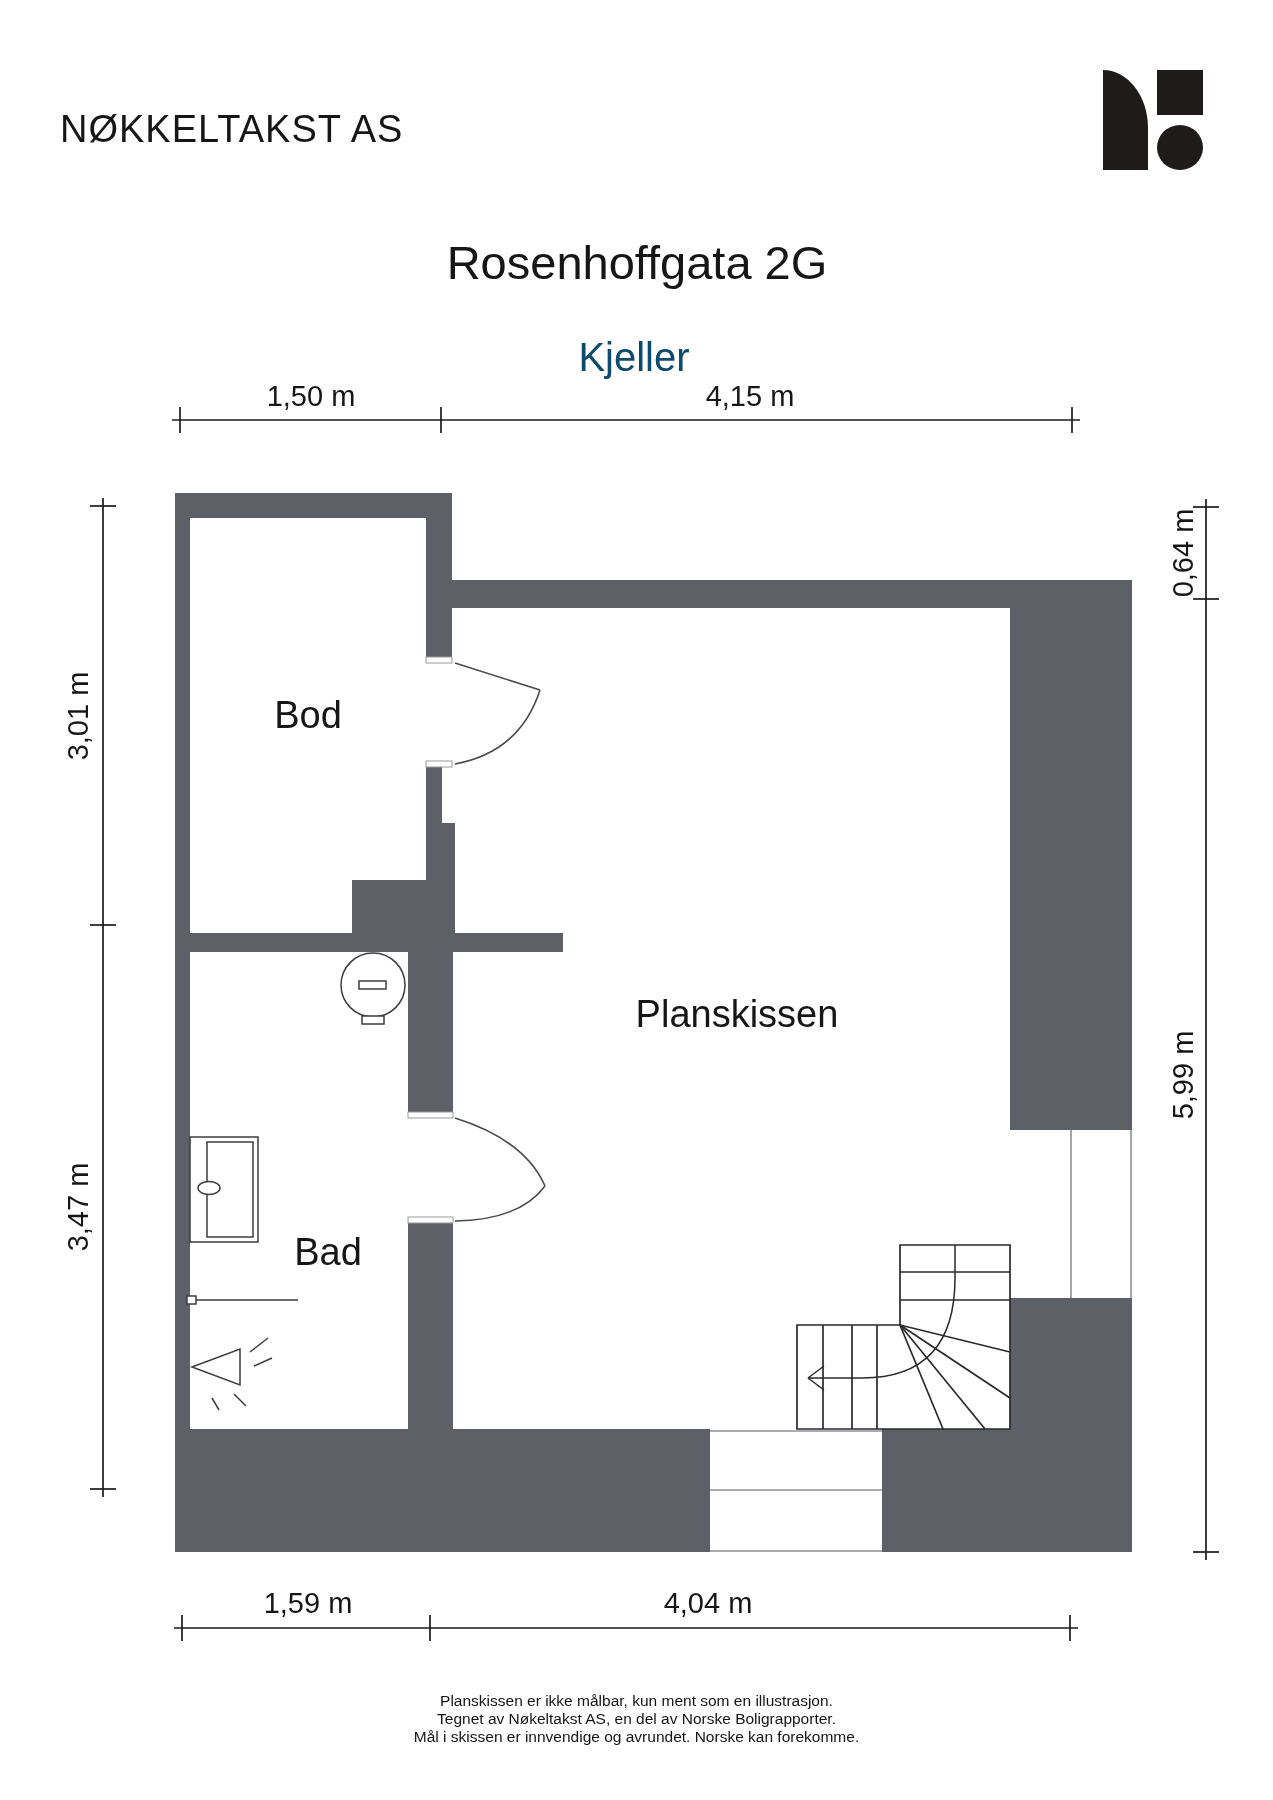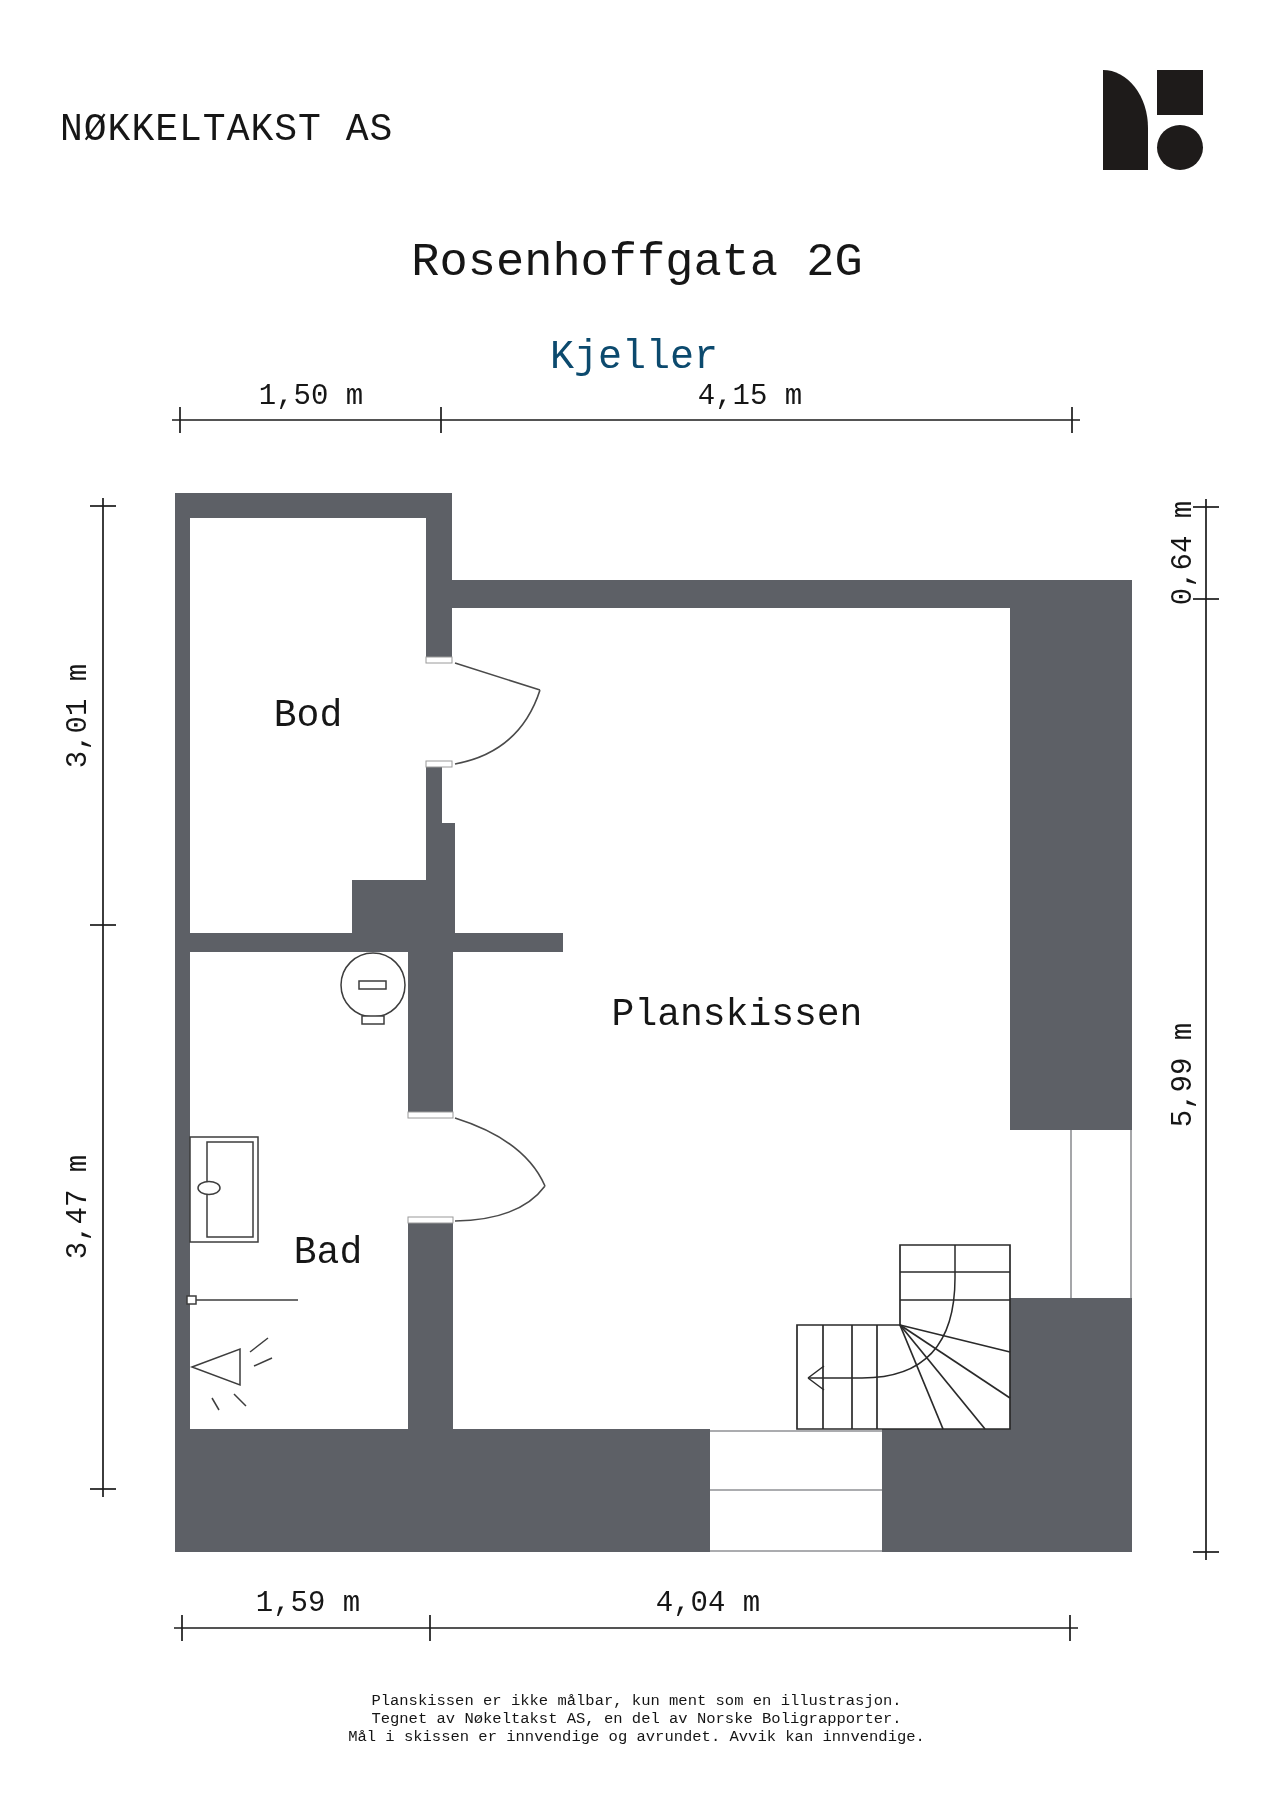--- a/index.html
+++ b/index.html
@@ -1,17 +1,17 @@
 <!DOCTYPE html>
 <html><head>
 <meta charset="utf-8">
 <style>
   html,body{margin:0;padding:0;background:#ffffff;}
   #page{position:relative;width:1273px;height:1800px;background:#ffffff;overflow:hidden;
-        font-family:Liberation Mono, monospace;color:#1b1b1b;}
+        font-family:Liberation Sans, sans-serif;color:#1b1b1b;}
   .abs{position:absolute;}
   .wall{position:absolute;background:#5d6066;}
   .txt{position:absolute;white-space:nowrap;transform:translate(-50%,-50%);}
   .company{font-size:38px;letter-spacing:1px;color:#161616;}
   .title{font-size:47px;color:#161616;}
   .floor{font-size:40px;color:#0c4a6e;}
   .room-label{font-size:38px;color:#161616;}
   .dim-label{font-size:29px;color:#161616;}
   .vert{transform:translate(-50%,-50%) rotate(-90deg);}
   .footer{position:absolute;left:0;top:1692px;width:1273px;text-align:center;
@@ -149,16 +149,16 @@
   <div class="txt dim-label" style="left:288px;top:1603px;margin-left:20px;">1,59 m</div>
   <div class="txt dim-label" style="left:708px;top:1603px;">4,04 m</div>
 
   <div class="txt room-label" style="left:308px;top:715px;text-align:center;">Bod</div>
   <div class="txt room-label" style="left:328px;top:1252px;">Bad</div>
   <div class="txt room-label" style="left:737px;top:1014px;">Planskissen</div>
 
   <div class="footer">
     <div>Planskissen er ikke målbar, kun ment som en illustrasjon.</div>
     <div>Tegnet av Nøkeltakst AS, en del av Norske Boligrapporter.</div>
-    <div>Mål i skissen er innvendige og avrundet. Avvik kan innvendige.</div>
+    <div>Mål i skissen er innvendige og avrundet. Norske kan forekomme.</div>
   </div>
 
 </div>
 
 </body></html>

